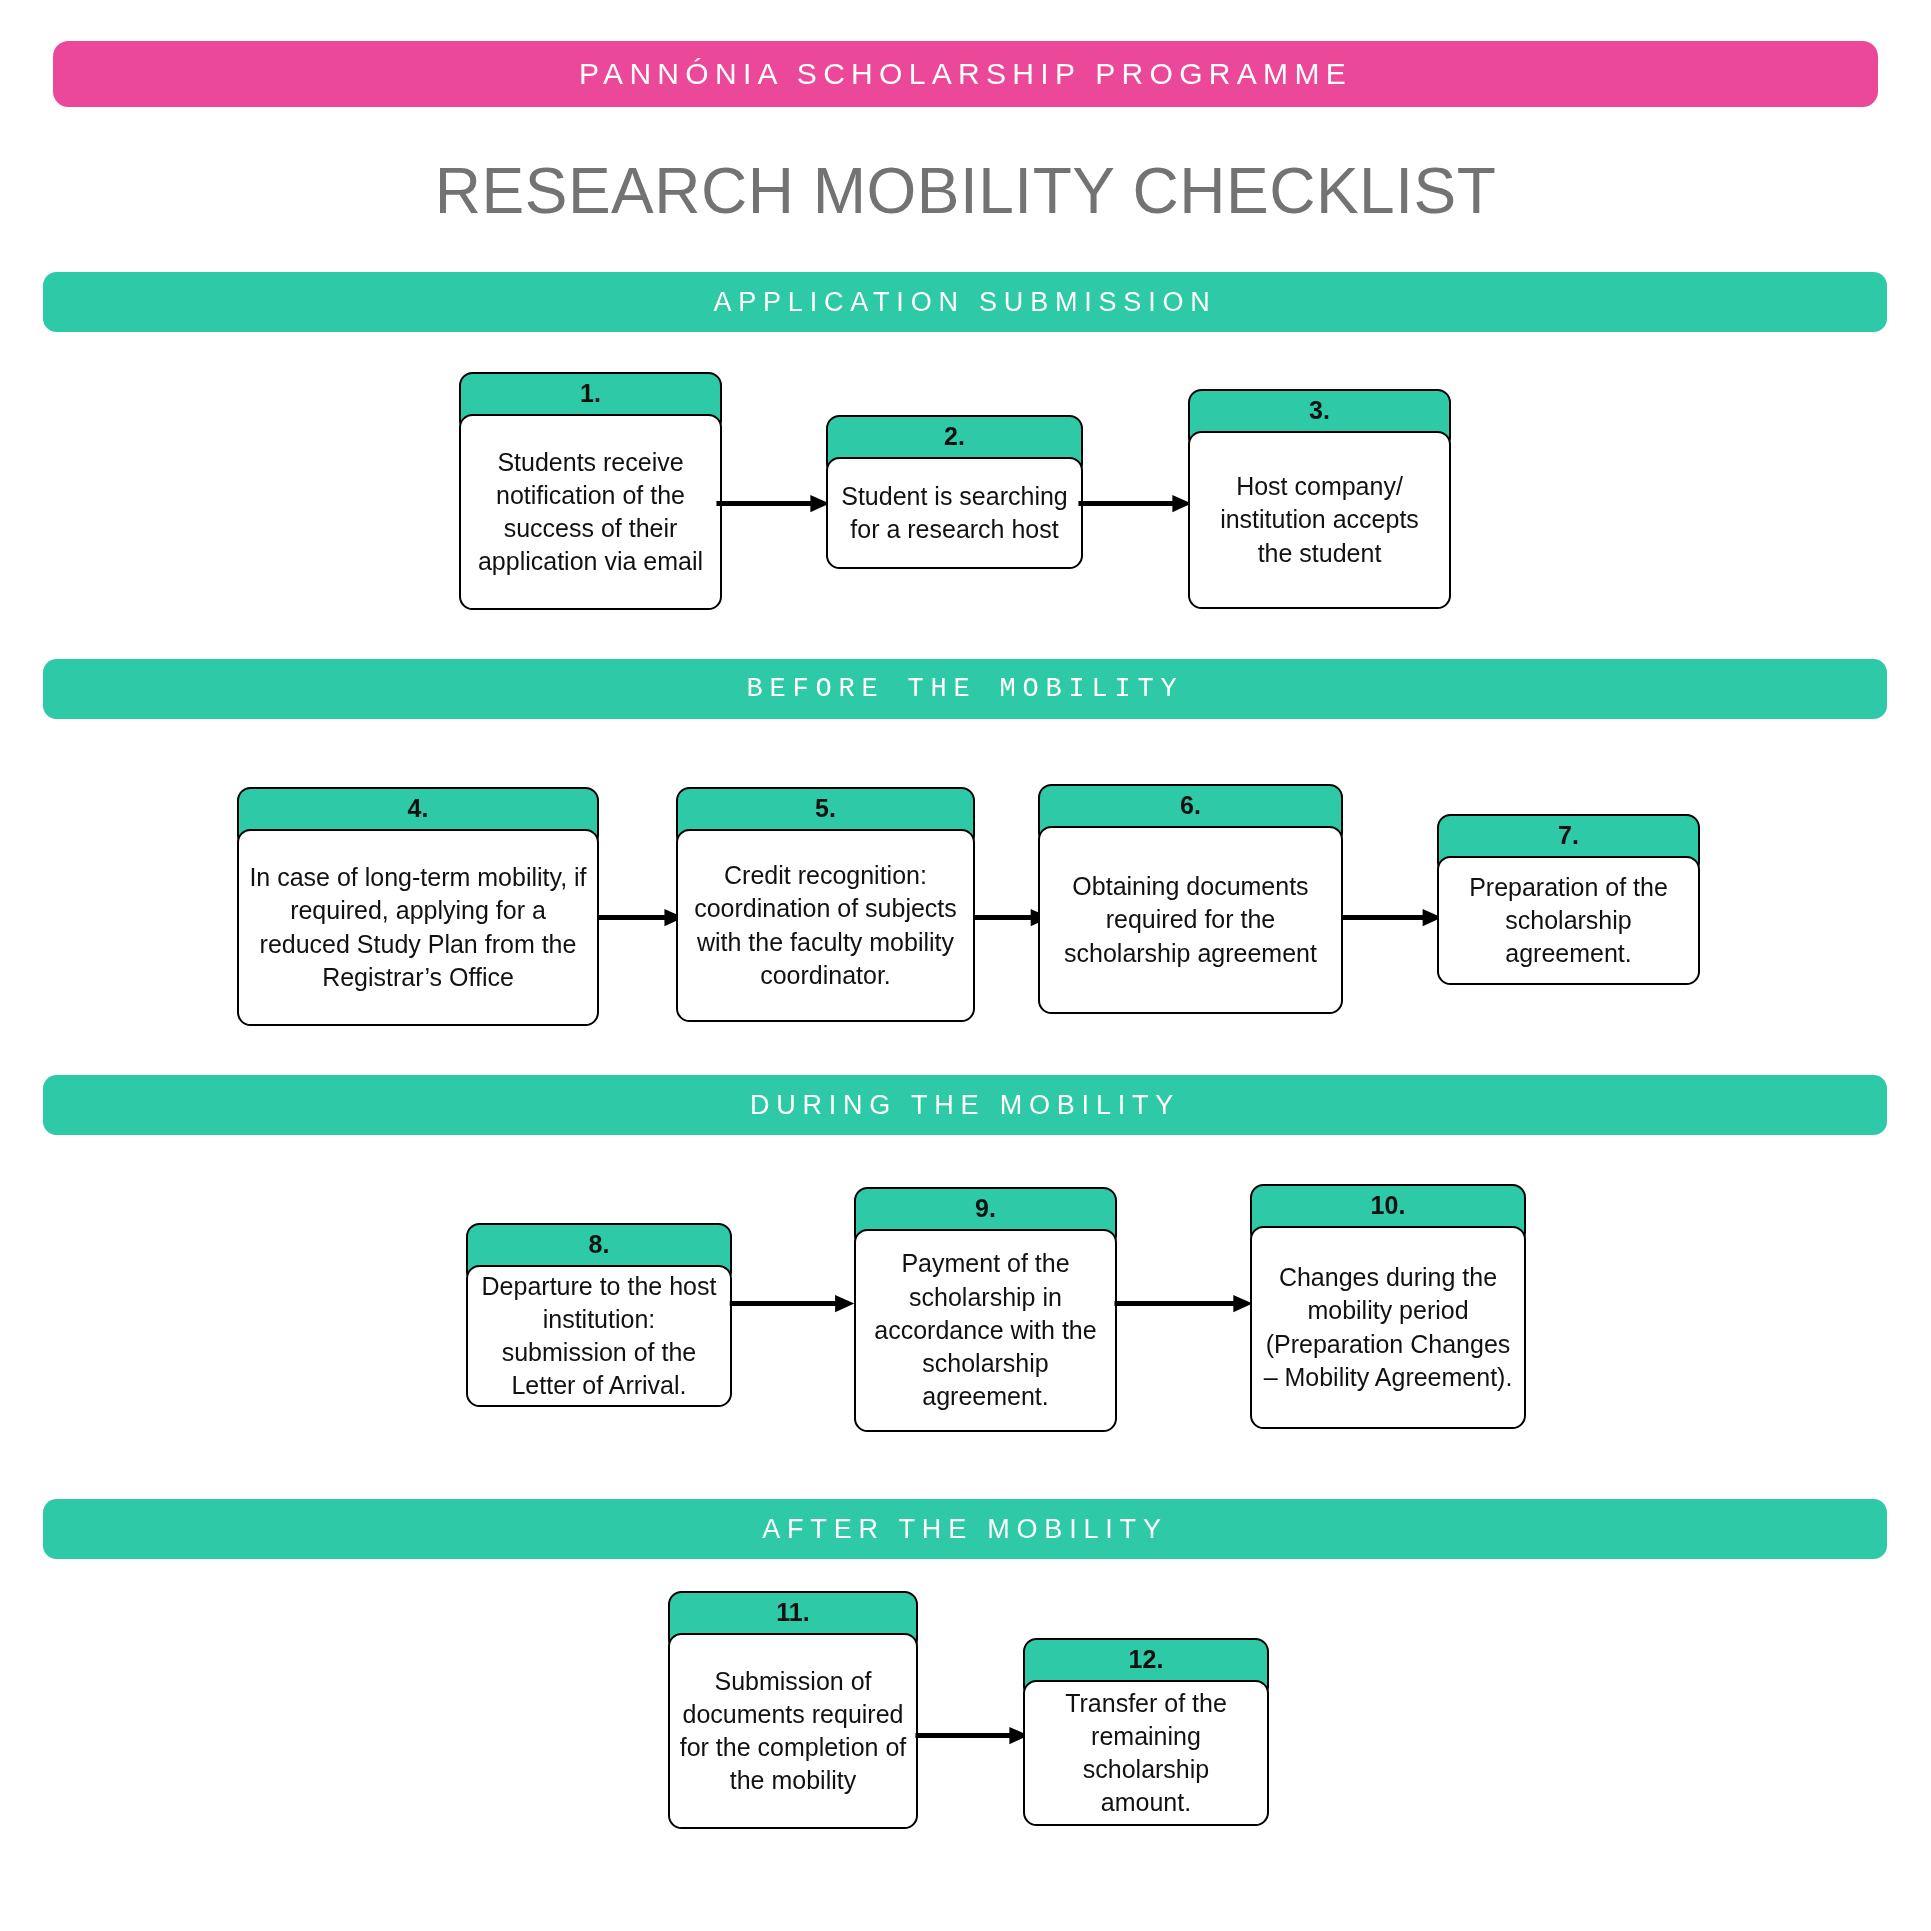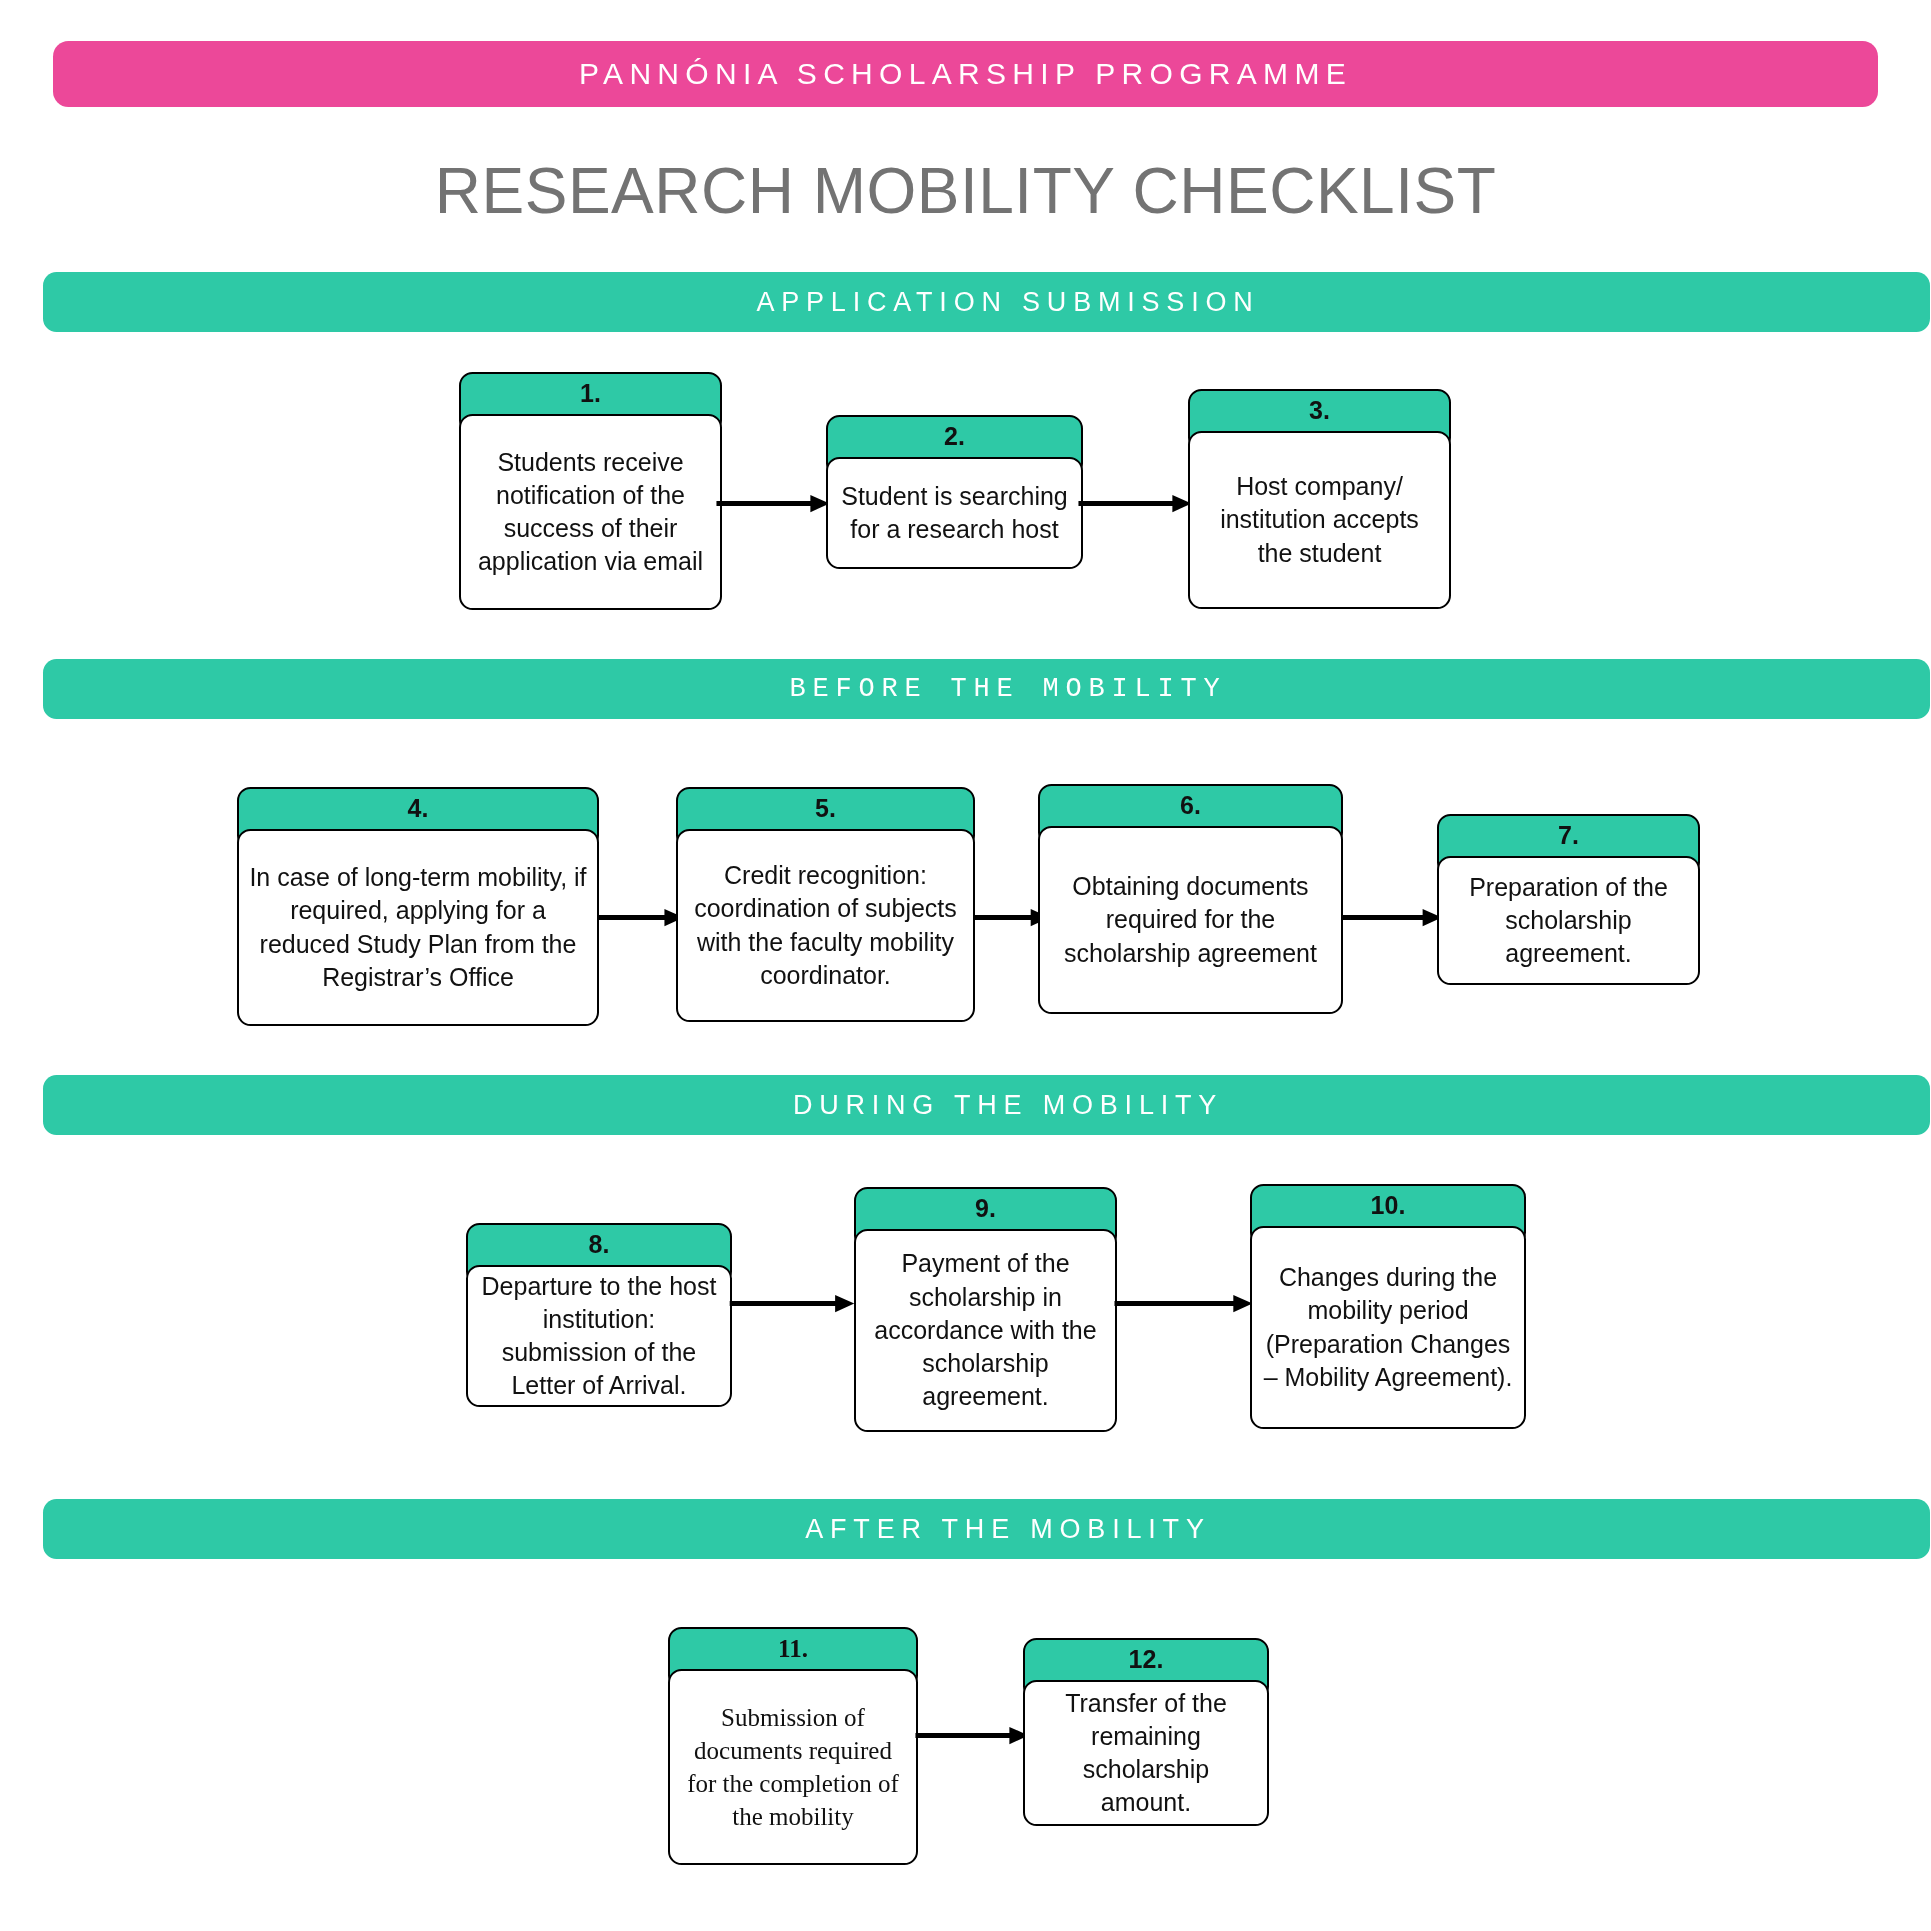--- a/index.html
+++ b/index.html
@@ -56,21 +56,20 @@
   .section-banner {
     position: absolute;
     left: 43px;
     width: 1844px;
     height: 60px;
     background: #2ec9a6;
     border-radius: 13.5px;
     display: flex;
     align-items: center;
     justify-content: center;
-    padding-left: 43px;
   }
   .section-banner .section-text {
     color: #ffffff;
     font-size: 27px;
     font-weight: 500;
     letter-spacing: 6.8px;
     text-align: center;
     white-space: nowrap;
   }
 
@@ -288,21 +287,21 @@
   </div>
   <div class="body">
     <span class="txt">Changes during the mobility period (Preparation Changes – Mobility Agreement).</span>
   </div>
 </div>
 
 <div class="section-banner" style="top:1499px;">
   <span class="section-text">AFTER THE MOBILITY</span>
 </div>
 
-<div class="flow-box" style="left:668px; top:1627px; width:250px; height:238px;font-family:Liberation Serif, serif;">
+<div class="flow-box" style="left:668px; top:1591px; width:250px; height:238px;">
   <div class="tab">
     <span class="num">11.</span>
   </div>
   <div class="body">
     <span class="txt">Submission of documents required for the completion of the mobility</span>
   </div>
 </div>
 
 <div class="arrow" style="left:915px; top:1724px; width:114px;">
   <svg width="114" height="23" viewBox="0 0 118 24">

